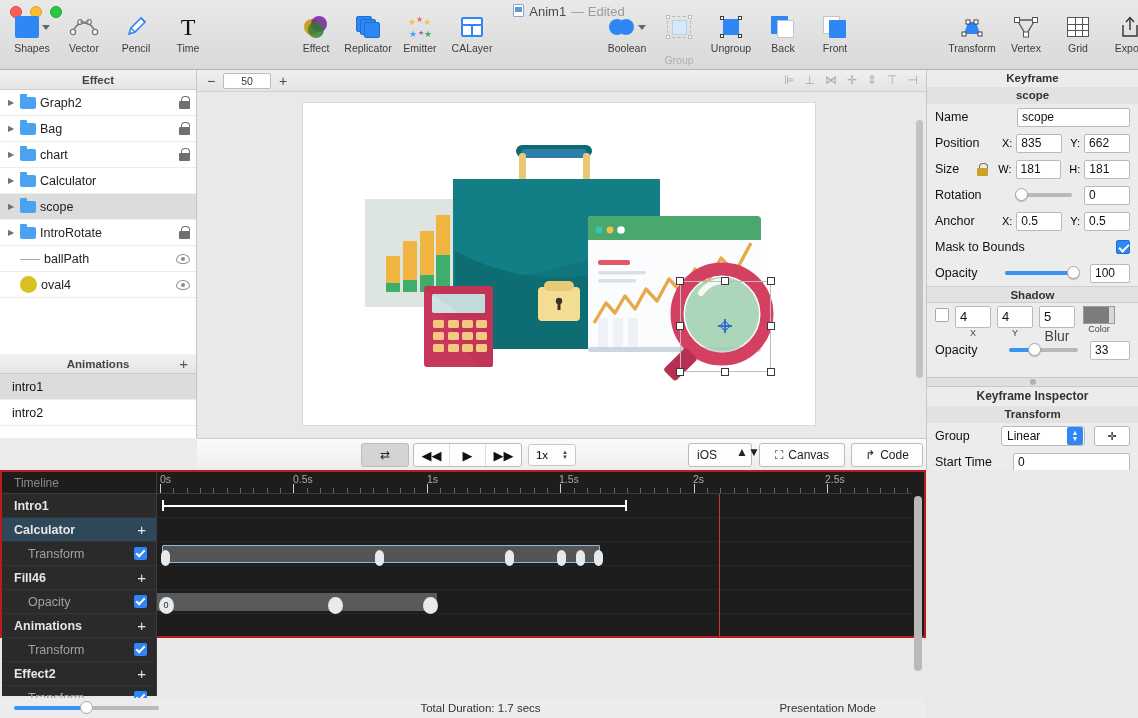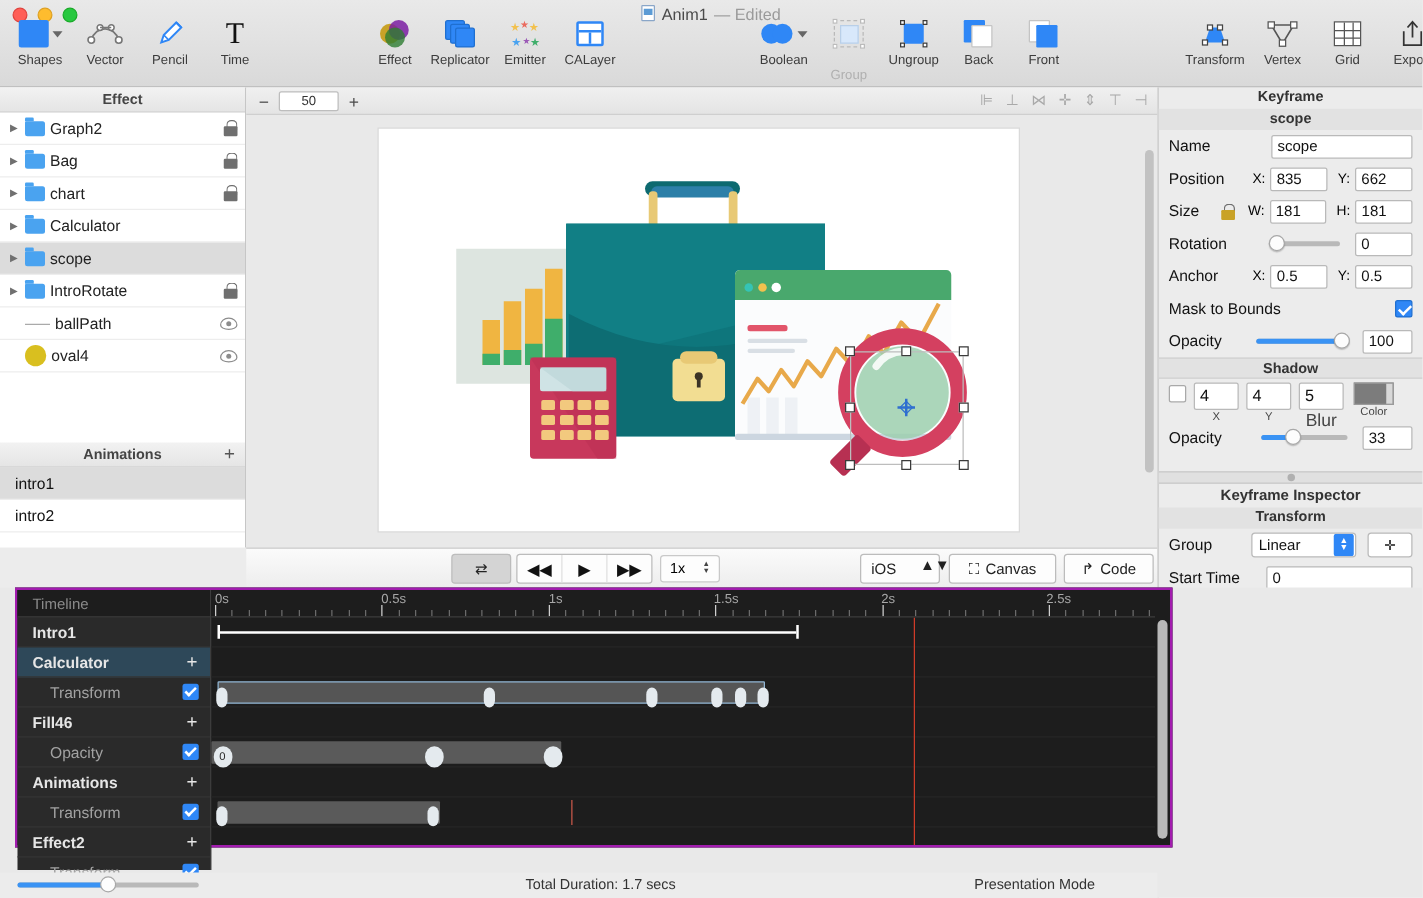--- a/index.html
+++ b/index.html
@@ -196,22 +196,22 @@
   .transport{position:absolute;left:216px;top:4px;width:109px;height:24px;border:1px solid #bcbcbc;
              border-radius:3px;background:#fdfdfd;display:flex;}
   .transport div{flex:1;display:flex;align-items:center;justify-content:center;font-size:13px;color:#111;}
   .transport div+div{border-left:1px solid #e0e0e0;}
   .speed{position:absolute;left:331px;top:5px;width:48px;height:22px;background:#fdfdfd;border:1px solid #c9c9c9;
          border-radius:3px;display:flex;align-items:center;justify-content:space-around;font-size:11.5px;}
   .speed .st{display:flex;flex-direction:column;font-size:6px;line-height:5px;color:#444;}
 
   
   .timeline{position:absolute;left:0;top:470px;width:1138px;height:248px;background:#e9e9e9;}
-  .tlframe{position:absolute;left:12px;top:0;width:926px;height:208px;background:#1d1d1d;
-           border:2px solid #a21caf;}
+  .tlframe{position:absolute;left:0;top:0;width:926px;height:168px;background:#1d1d1d;
+           border:2px solid #b91c1c;}
   .tlhdrcol{position:absolute;left:0;top:0;width:155px;height:224px;background:#2a2a2a;
             border-right:1px solid #3c3c3c;}
   .tlhdrtitle{height:22px;line-height:22px;padding-left:12px;font-size:12px;color:#8a8a8a;
               background:#1d1d1d;border-bottom:1px solid #3c3c3c;}
   .trow{height:24px;display:flex;align-items:center;padding-left:12px;color:#e6e6e6;font-size:12.5px;
         border-bottom:1px solid #343434;}
   .trow.grp{font-weight:bold;}
   .trow.sel{background:#2e4859;}
   .trow.child{padding-left:26px;color:#a2a2a2;}
   .trow .sp{flex:1;}

